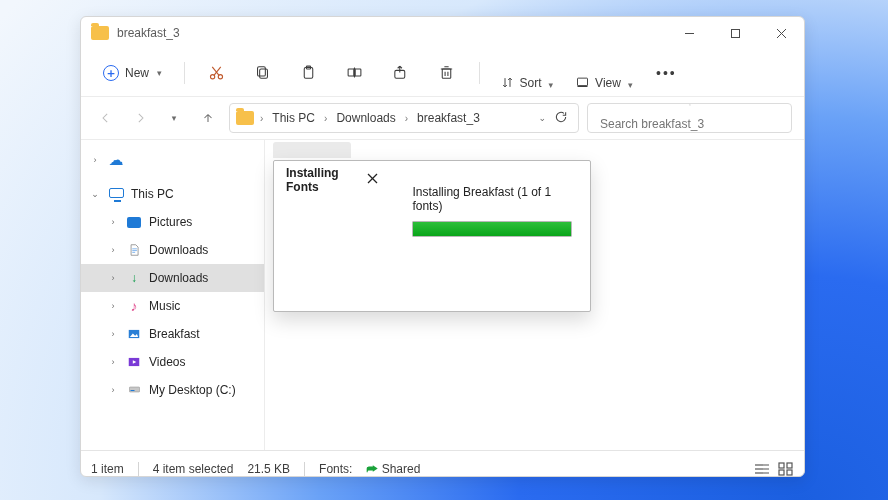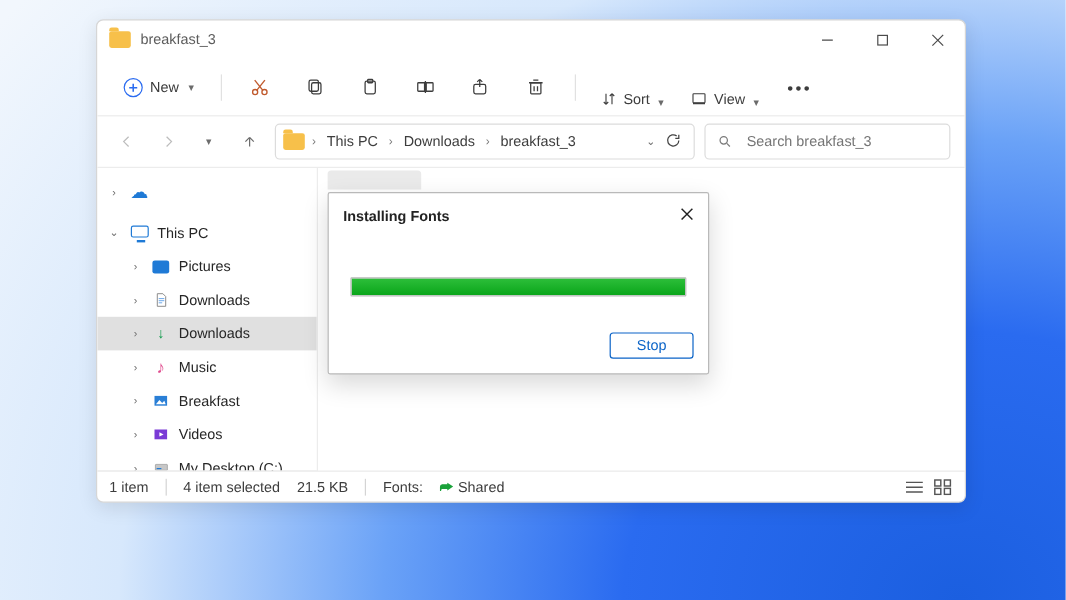--- a/index.html
+++ b/index.html
@@ -11,21 +11,21 @@
     font-size: 12px;
     color: #1a1a1a;
     background: radial-gradient(1000px 800px at 90% 100%, #1b5fe0 0%, #2a6bf0 28%, #6aa2f7 48%, #d7e8fc 70%, #f2f7fd 100%);
     overflow: hidden;
     position: relative;
   }
 
   .window {
     position: absolute;
     left: 80px; top: 16px;
-    width: 725px; height: 403px;
+    width: 725px; height: 461px;
     background: #ffffff;
     border: 1px solid #d6d6d6;
     border-radius: 6px;
     display: flex;
     flex-direction: column;
     box-shadow: 0 4px 16px rgba(0,0,0,.10);
     overflow: hidden;
   }
 
   
@@ -106,21 +106,21 @@
   .crumbsep { color:#7a7a7a;font-size:10px; }
   .foldericon {
     width:18px;height:14px;background:#f7c04a;border-radius:2px;position:relative;
   }
   .foldericon::before{content:"";position:absolute;top:-3px;left:0;width:8px;height:3px;background:#f7c04a;border-radius:2px 2px 0 0;}
   .addrsuffix{margin-left:auto;display:flex;align-items:center;gap:8px;padding-right:4px;color:#666;}
 
   .searchbox {
     width:205px;height:30px;
     border:1px solid #dcdcdc;border-radius:4px;background:#fff;
-    display:flex;align-items:center;padding:0 10px;gap:10px;color:#7a7a7a;
+    display:flex;align-items:center;padding:0 10px;gap:10px;color:#7a7a7a;flex-direction:column;
   }
   .searchbox input{border:0;outline:0;width:100%;font:inherit;color:#222;background:transparent;}
 
   
   .bodyarea { flex:1;display:flex;min-height:0;border-top:1px solid #ececec; }
   .sidebar {
     width:184px;
     border-right:1px solid #ececec;
     overflow:hidden;
     padding-top:6px;
@@ -154,36 +154,36 @@
   
   .dialog {
     position:absolute;
     left:8px;top:20px;
     width:318px;height:152px;
     background:#fff;
     border:1px solid #b9b9b9;
     border-radius:2px;
     box-shadow:0 8px 20px rgba(0,0,0,.15);
     padding:10px 12px 12px;
-    display:flex;flex-direction:column;gap:28px;
+    display:flex;flex-direction:row;gap:28px;
   }
   .dlg-titlebar{display:flex;align-items:center;justify-content:space-between;font-weight:600;font-size:12px;color:#222;height:18px;}
   .dlg-close svg{width:11px;height:11px;}
   .dlg-body{padding:14px 6px 0;}
   .dlg-text{color:#222;margin-bottom:8px;}
   .progress{height:16px;border:1px solid #b8b8b8;border-radius:1px;background:linear-gradient(#2dbf3a,#0aa51a);}
   .dlg-buttons{margin-top:auto;display:flex;justify-content:flex-end;}
   .stopbtn{
     min-width:70px;height:22px;border:1px solid #0a63c7;background:#fff;border-radius:3px;
     color:#0a63c7;font-size:12px;display:flex;align-items:center;justify-content:center;
   }
 
   
   .statusbar{
-    height:26px;border-top:1px solid #e4e4e4;display:flex;align-items:center;
+    height:26px;border-top:1px solid #e4e4e4;display:flex;align-items:flex-end;
     padding:0 10px;gap:14px;color:#3d3d3d;font-size:12px;
   }
   .statusbar .sbdiv{width:1px;height:14px;background:#d4d4d4;}
   .statusright{margin-left:auto;display:flex;gap:8px;}
   .viewicon{width:16px;height:14px;display:flex;align-items:center;justify-content:center;color:#555;}
   .share{color:#1aa23a;font-weight:700;margin-right:4px;}
 
   
   .sidebar::after{content:"";display:block;}
 </style>
@@ -419,26 +419,22 @@
         <div class="dlg-titlebar">
           <span>Installing Fonts</span>
           <span class="dlg-close">
             <svg viewBox="0 0 11 11">
                 <line x1="1" y1="1" x2="10" y2="10" stroke="#222" stroke-width="1.2"></line>
                 <line x1="10" y1="1" x2="1" y2="10" stroke="#222" stroke-width="1.2"></line>
               </svg>
           </span>
         </div>
         <div class="dlg-body">
+          <div class="dlg-text">Installing Breakfast (1 of 1 fonts)</div>
           <div class="progress"></div>
-        </div>
-        <div class="dlg-buttons">
-          <div class="stopbtn">
-            <span>Stop</span>
-          </div>
         </div>
       </div>
     </div>
   </div>
 
   <div class="statusbar">
     <span>1 item</span>
     <span class="sbdiv"></span>
     <span>4 item selected</span>
     <span>21.5 KB</span>

